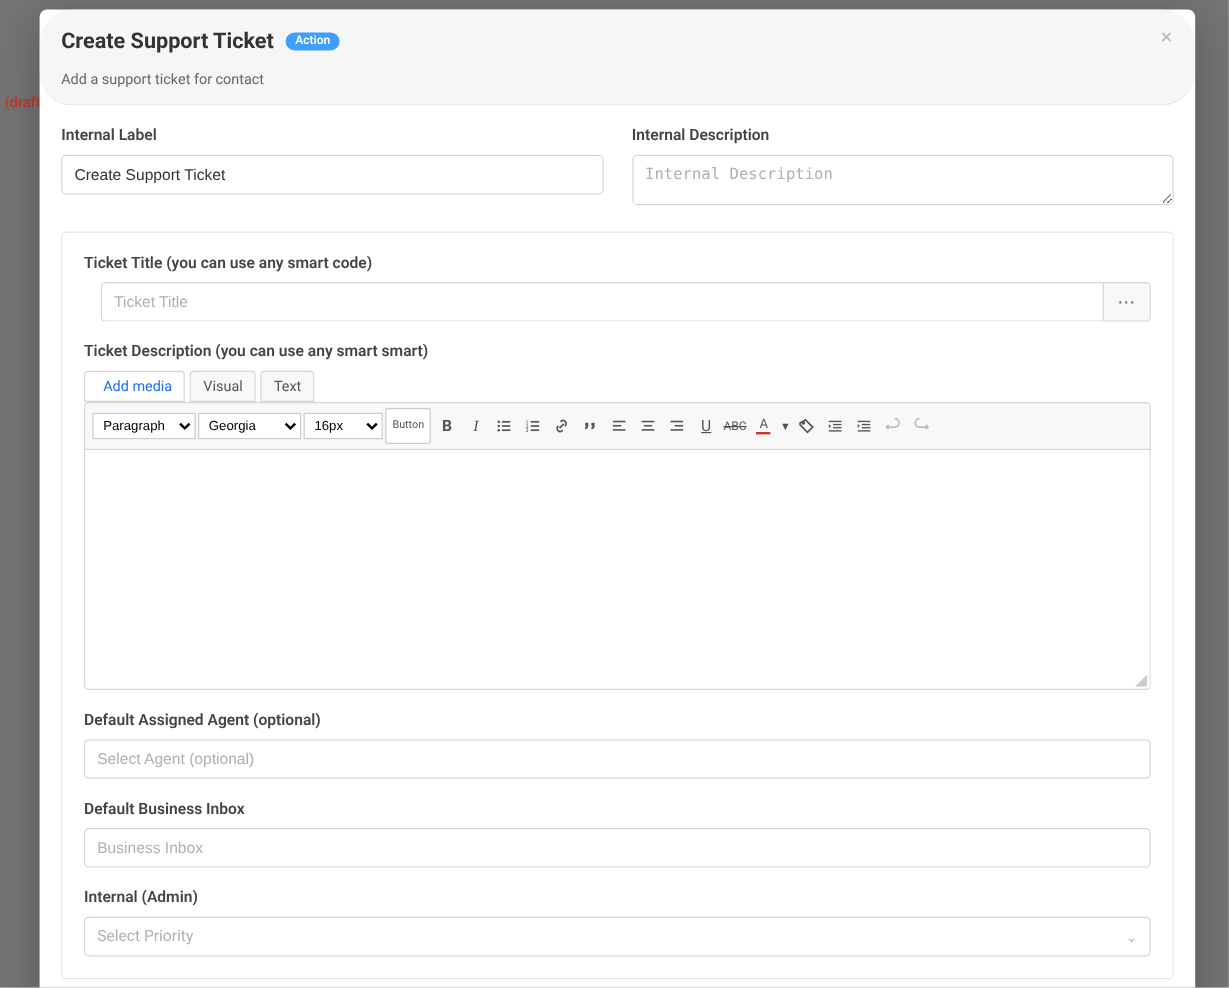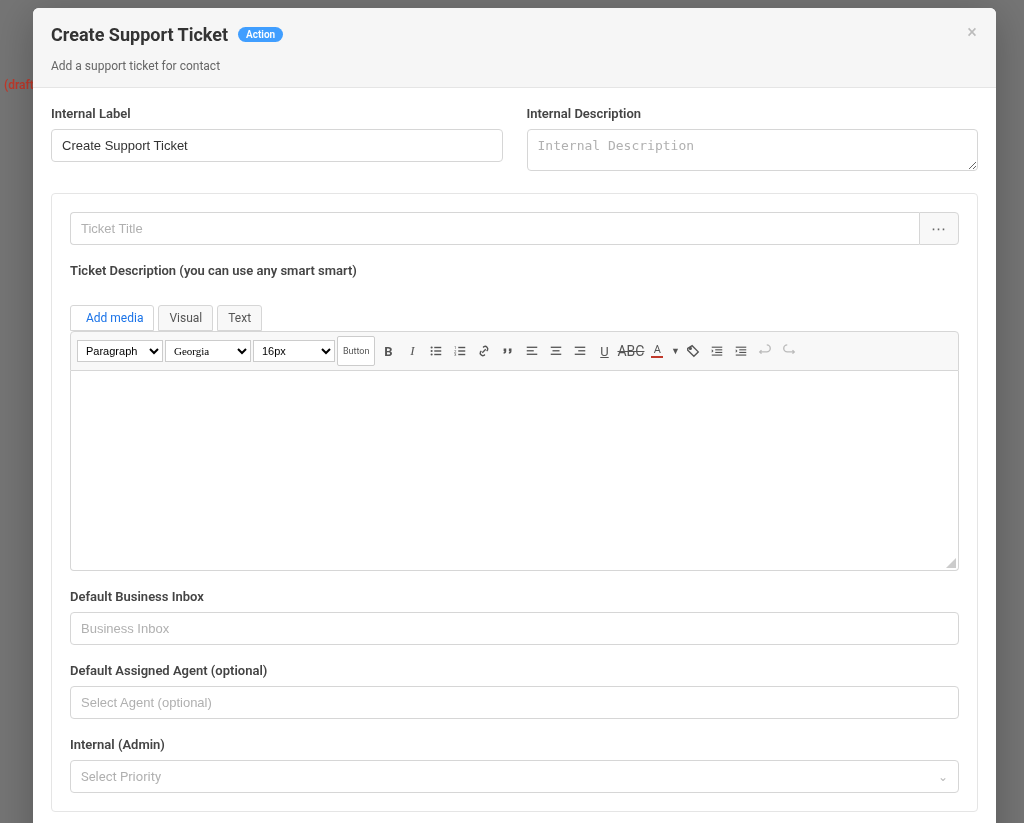--- a/index.html
+++ b/index.html
@@ -27,20 +27,21 @@
     background: #fff;
     border-radius: 6px;
     box-shadow: 0 8px 40px rgba(0,0,0,0.25);
     overflow: hidden;
   }
   .modal-header {
     background: #f6f6f6;
     padding: 16px 18px 14px 18px;
     border-bottom: 1px solid #e5e5e5;
     position: relative;
+    border-radius: 28px;
   }
   .modal-header h2 {
     font-size: 18px;
     font-weight: 700;
     color: #333;
     display: inline-block;
     margin-right: 6px;
   }
   .badge {
     display: inline-block;
@@ -103,20 +104,21 @@
   }
   .ticket-title-group {
     display: flex;
     margin-bottom: 18px;
   }
   .ticket-title-group input {
     flex: 1;
     border-top-right-radius: 0;
     border-bottom-right-radius: 0;
     border-right: none;
+    margin-left: 14px;
   }
   .addon-btn {
     width: 40px;
     border: 1px solid #d6d6d6;
     background: #f8f8f8;
     border-radius: 0 4px 4px 0;
     display: flex;
     align-items: center;
     justify-content: center;
     cursor: pointer;
@@ -134,21 +136,20 @@
     background: #f8f8f8;
     padding: 5px 10px;
     font-size: 12px;
     color: #555;
     border-radius: 3px 3px 0 0;
     cursor: pointer;
     margin-right: 4px;
     display: flex;
     align-items: center;
     gap: 5px;
-    margin-top: 19px;
   }
   .editor-tab.media {
     color: #1a73e8;
     background: #fff;
   }
   .editor-toolbar {
     border: 1px solid #d6d6d6;
     background: #f8f8f8;
     padding: 4px 6px;
     display: flex;
@@ -157,22 +158,22 @@
     border-radius: 4px 4px 0 0;
   }
   .et-select {
     height: 22px;
     font-size: 11px;
     border: 1px solid #ccc;
     background: #fff;
     padding: 0 4px;
   }
   .et-select.para { width: 86px; }
-  .et-select.font { width: 86px; font-family: Liberation Serif, serif; }
-  .et-select.size { width: 82px; }
+  .et-select.font { width: 86px; }
+  .et-select.size { width: 66px; }
   .et-btn {
     height: 30px;
     min-width: 22px;
     display: inline-flex;
     align-items: center;
     justify-content: center;
     font-size: 13px;
     color: #555;
     border-radius: 2px;
     cursor: pointer;
@@ -245,20 +246,21 @@
         <input class="txt-input" value="Create Support Ticket" style="">
       </div>
       <div class="top-col">
         <label class="field-label">Internal Description</label>
         <textarea class="txt-area" placeholder="Internal Description" style=""></textarea>
       </div>
     </div>
 
     <div class="form-card">
 
+      <label class="field-label">Ticket Title (you can use any smart code)</label>
       <div class="ticket-title-group">
         <input class="txt-input" placeholder="Ticket Title" style="">
         <div class="addon-btn">
           <span>⋯</span>
         </div>
       </div>
 
       <label class="field-label">Ticket Description (you can use any smart smart)</label>
 
       <div class="editor-tabs">
@@ -335,21 +337,21 @@
           <svg viewBox="0 0 16 16" fill="#555">
               <rect x="2" y="3" width="12" height="1.5"></rect>
               <rect x="6" y="7" width="8" height="1.5"></rect>
               <rect x="2" y="11" width="12" height="1.5"></rect>
             </svg>
         </span>
         <span class="et-btn">
             <span style="text-decoration:underline;">U</span>
           </span>
         <span class="et-btn">
-            <span style="text-decoration:line-through;font-size:14px;">ABC</span>
+            <span style="text-decoration:line-through;font-size:10px;">ABC</span>
           </span>
         <span class="et-btn">
           <span class="tcolor-a">
               <span style="font-size:11px;">A</span>
               <span class="bar"></span>
             </span>
         </span>
         <span class="et-btn" style="min-width:10px;font-size:9px;">▼</span>
         <span class="et-btn">
           <svg viewBox="0 0 16 16" fill="none" stroke="#555" stroke-width="1.6">
@@ -384,27 +386,27 @@
           <svg viewBox="0 0 16 16" fill="none" stroke="#bbb" stroke-width="1.6">
               <path d="M12 7l2 2-2 2M14 9H6a4 4 0 010-8"></path>
             </svg>
         </span>
       </div>
       <div class="editor-content">
         <div class="resize-handle"></div>
       </div>
 
       <div class="form-group">
+        <label class="field-label">Default Assigned Agent (optional)</label>
+        <input class="txt-input" placeholder="Select Agent (optional)" style="">
+      </div>
+
+      <div class="form-group">
         <label class="field-label">Default Business Inbox</label>
         <input class="txt-input" placeholder="Business Inbox" style="">
-      </div>
-
-      <div class="form-group">
-        <label class="field-label">Default Assigned Agent (optional)</label>
-        <input class="txt-input" placeholder="Select Agent (optional)" style="">
       </div>
 
       <div class="form-group">
         <label class="field-label">Internal (Admin)</label>
         <div class="select-fake">
           <span class="placeholder">Select Priority</span>
           <span class="caret">⌄</span>
         </div>
       </div>
 

